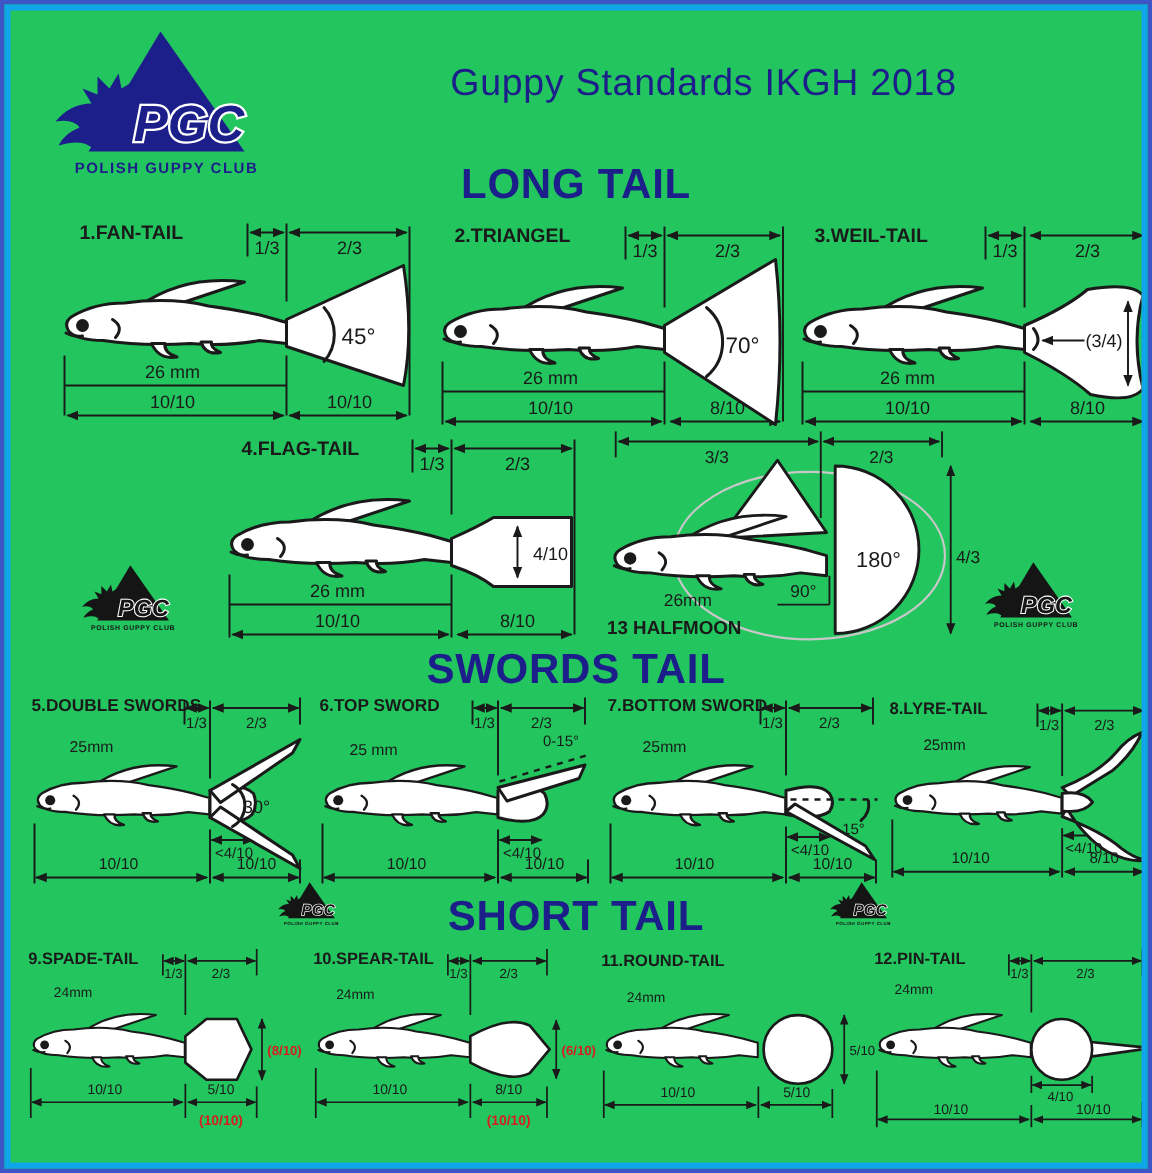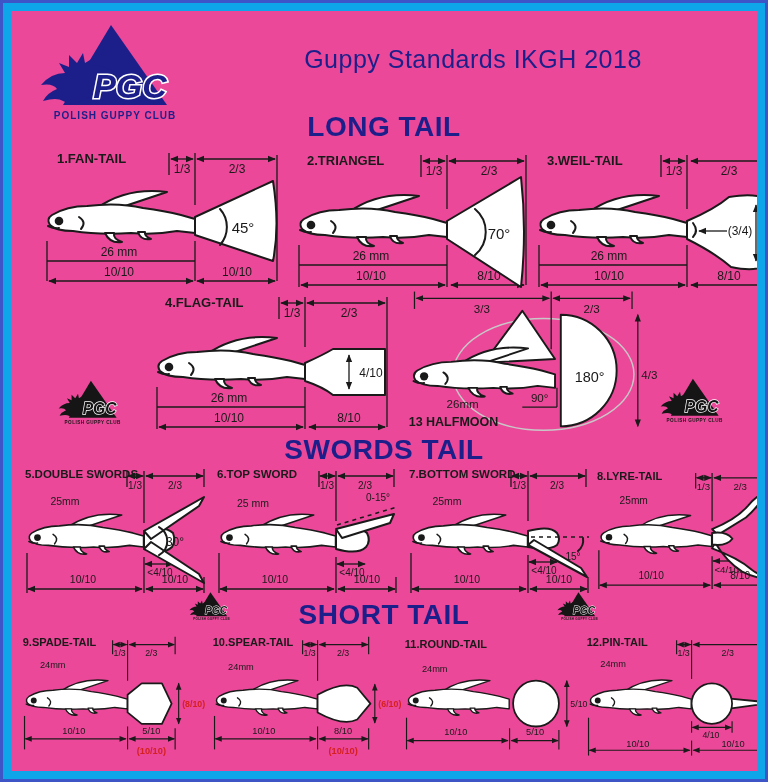--- a/index.html
+++ b/index.html
@@ -1,17 +1,17 @@
 <!DOCTYPE html>
 <html><head>
 <meta charset="utf-8">
 <style>
   html,body{margin:0;padding:0;background:#e8e8e8;}
   .outer{position:relative;width:768px;height:782px;box-sizing:border-box;background:#3d55c6;padding:3px;font-family:"Liberation Sans",sans-serif;}
-  .inner{position:relative;width:100%;height:100%;box-sizing:border-box;border:8px solid #0ea5e9;background:#ec4899;overflow:hidden;}
+  .inner{position:relative;width:100%;height:100%;box-sizing:border-box;border:4px solid #0ea5e9;background:#22c55e;overflow:hidden;}
   .abs{position:absolute;}
   .title{left:172px;top:34px;width:580px;text-align:center;font-size:25px;color:#1c1f8a;letter-spacing:.5px;white-space:nowrap;}
   .section{left:0;width:100%;text-align:center;font-weight:bold;font-size:28px;color:#1c1f8a;letter-spacing:.5px;}
   
   svg{overflow:visible;}
   .s{stroke:#1a1a1a;fill:none;stroke-width:2;stroke-linejoin:round;stroke-linecap:round;}
   .sf{stroke:#1a1a1a;fill:#ffffff;stroke-width:2;stroke-linejoin:round;}
   .tk{stroke:#1a1a1a;stroke-width:1.3;}
   .dl{stroke:#1a1a1a;stroke-width:1.3;marker-start:url(#ah);marker-end:url(#ah);}
   .de{stroke:#1a1a1a;stroke-width:1.3;marker-end:url(#ah);}

